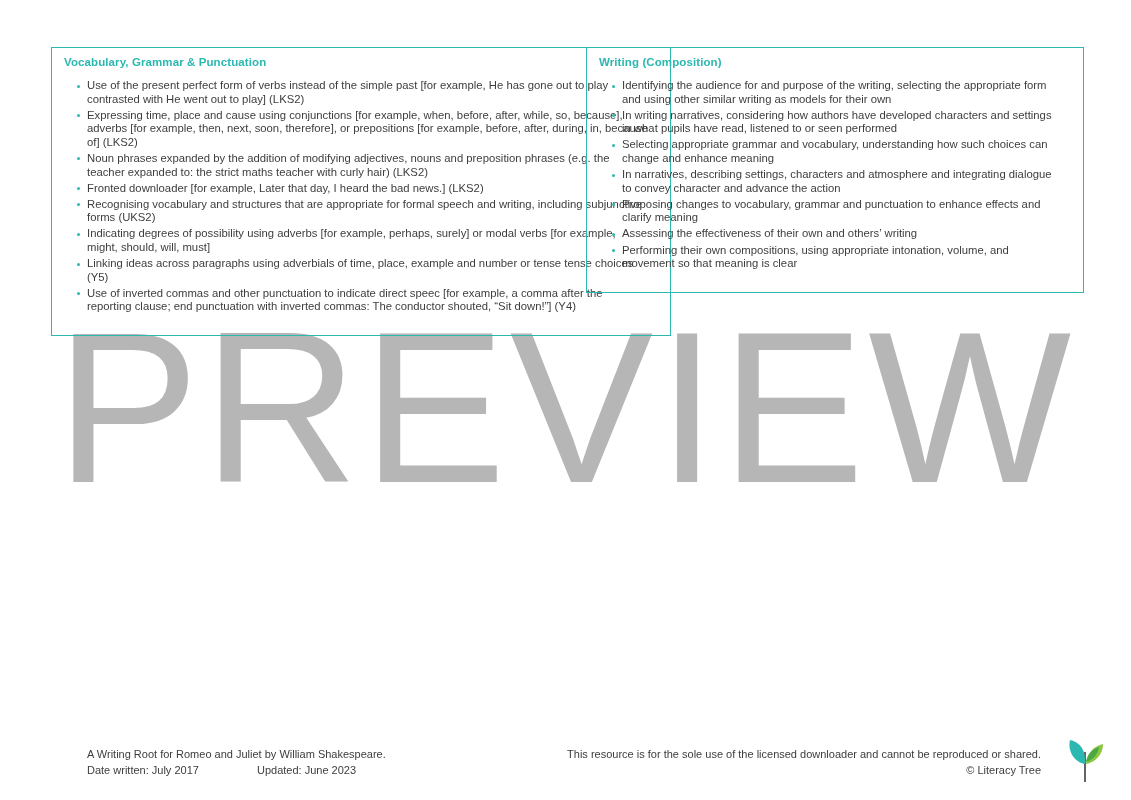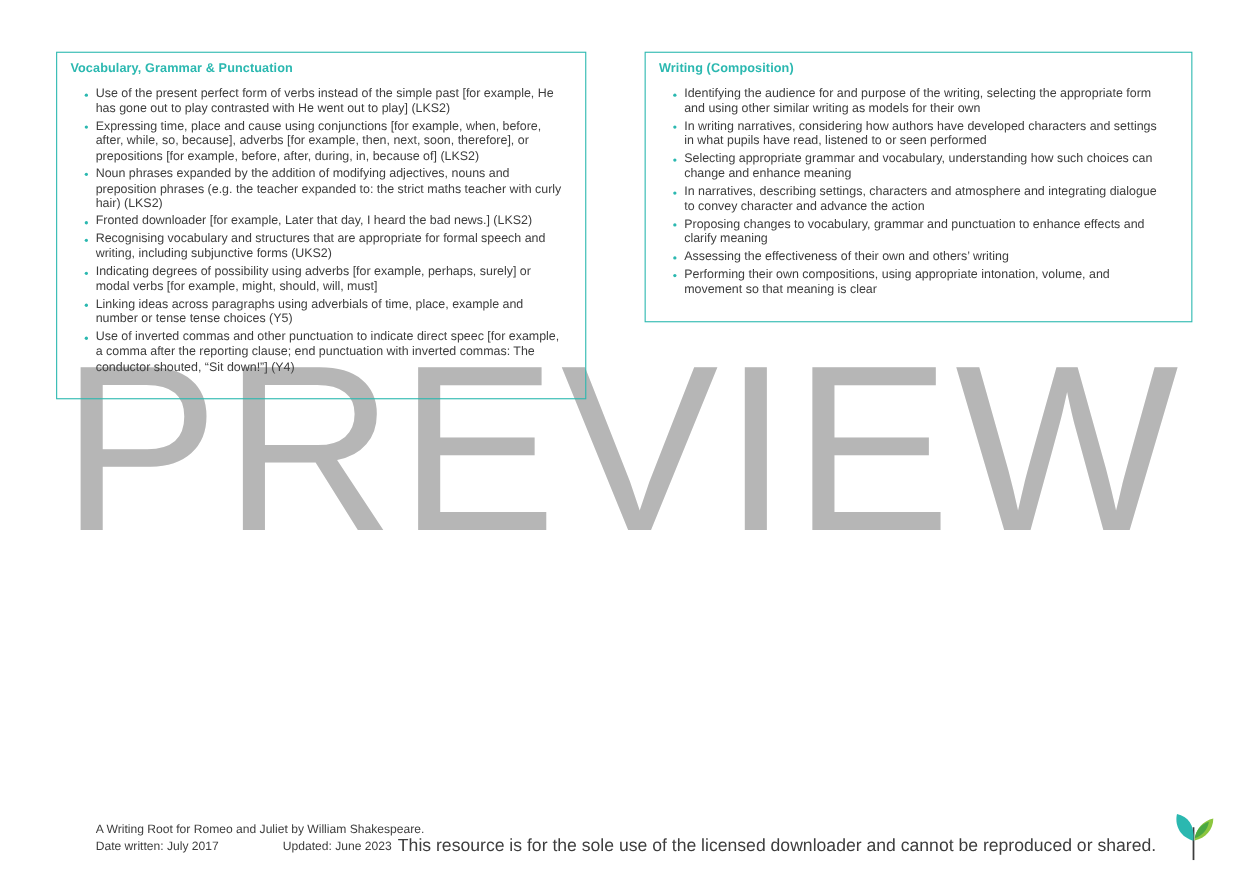--- a/index.html
+++ b/index.html
@@ -43,21 +43,21 @@
     position: absolute;
     border: 1px solid #2bb8b0;
     box-sizing: border-box;
     padding: 8px 10px 10px 10px;
     background: transparent;
     z-index: 2;
   }
   .panel-left {
     left: 51px;
     top: 47px;
-    width: 482px;
+    width: 620px;
   }
   .panel-right {
     left: 586px;
     top: 47px;
     width: 498px;
   }
 
   .panel-title {
     color: #2bb8b0;
     font-weight: bold;
@@ -108,24 +108,24 @@
     line-height: 16px;
     color: #3d3d3d;
   }
   .footer-left .line2 {
     display: flex;
   }
   .footer-left .date-written { width: 170px; }
 
   .footer-right {
     position: absolute;
-    right: 80px;
+    right: 90px;
     bottom: 22px;
     text-align: right;
-    font-size: 16px;
+    font-size: 11px;
     line-height: 16px;
     color: #3d3d3d;
   }
 
   .logo {
     position: absolute;
     right: 22px;
     bottom: 18px;
     width: 46px;
     height: 44px;
@@ -169,20 +169,21 @@
     <div class="footer-left">
       <div>A Writing Root for Romeo and Juliet by William Shakespeare.</div>
       <div class="line2">
         <span class="date-written">Date written: July 2017</span>
         <span>Updated: June 2023</span>
       </div>
     </div>
 
     <div class="footer-right">
       <div>This resource is for the sole use of the licensed downloader and cannot be reproduced or shared.</div>
+      <div>© Literacy Tree</div>
     </div>
 
     <svg class="logo" viewBox="0 0 46 44" xmlns="http://www.w3.org/2000/svg">
       <path d="M22 44 L22 24 L18 20 L22 22 L22 14" stroke="#3d3d3d" stroke-width="1.6" fill="none"></path>
       <path d="M21 26 C8 22, 5 10, 7 2 C17 4, 23 12, 22 26 Z" fill="#2bb8b0"></path>
       <path d="M23 26 C33 24, 40 16, 40 6 C31 8, 24 15, 23 26 Z" fill="#8cc63f"></path>
       <path d="M23 24 C30 22, 35 16, 36 9 C29 11, 24 17, 23 24 Z" fill="#4aa842"></path>
     </svg>
   </div>
 

